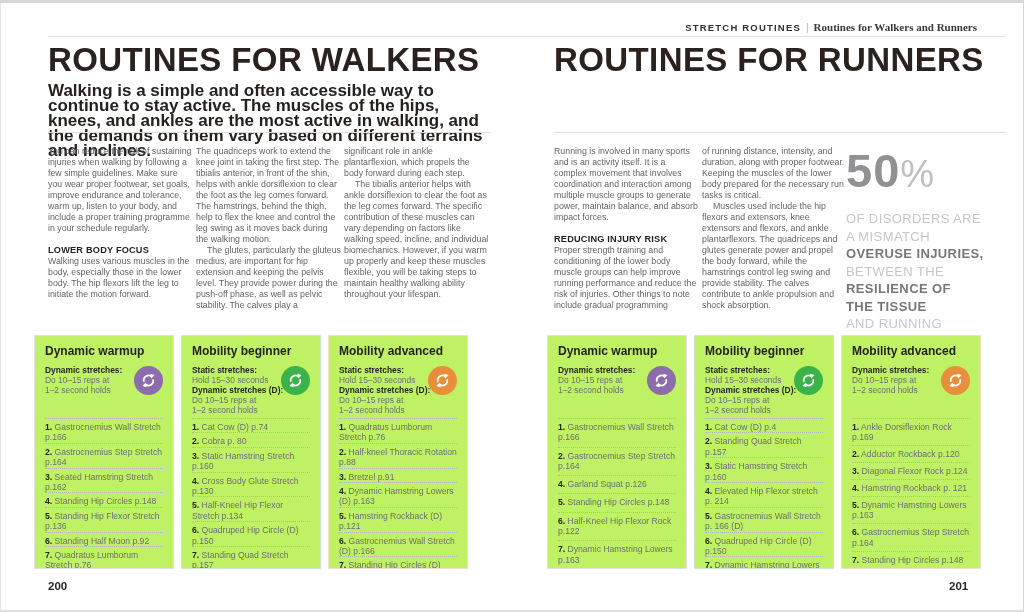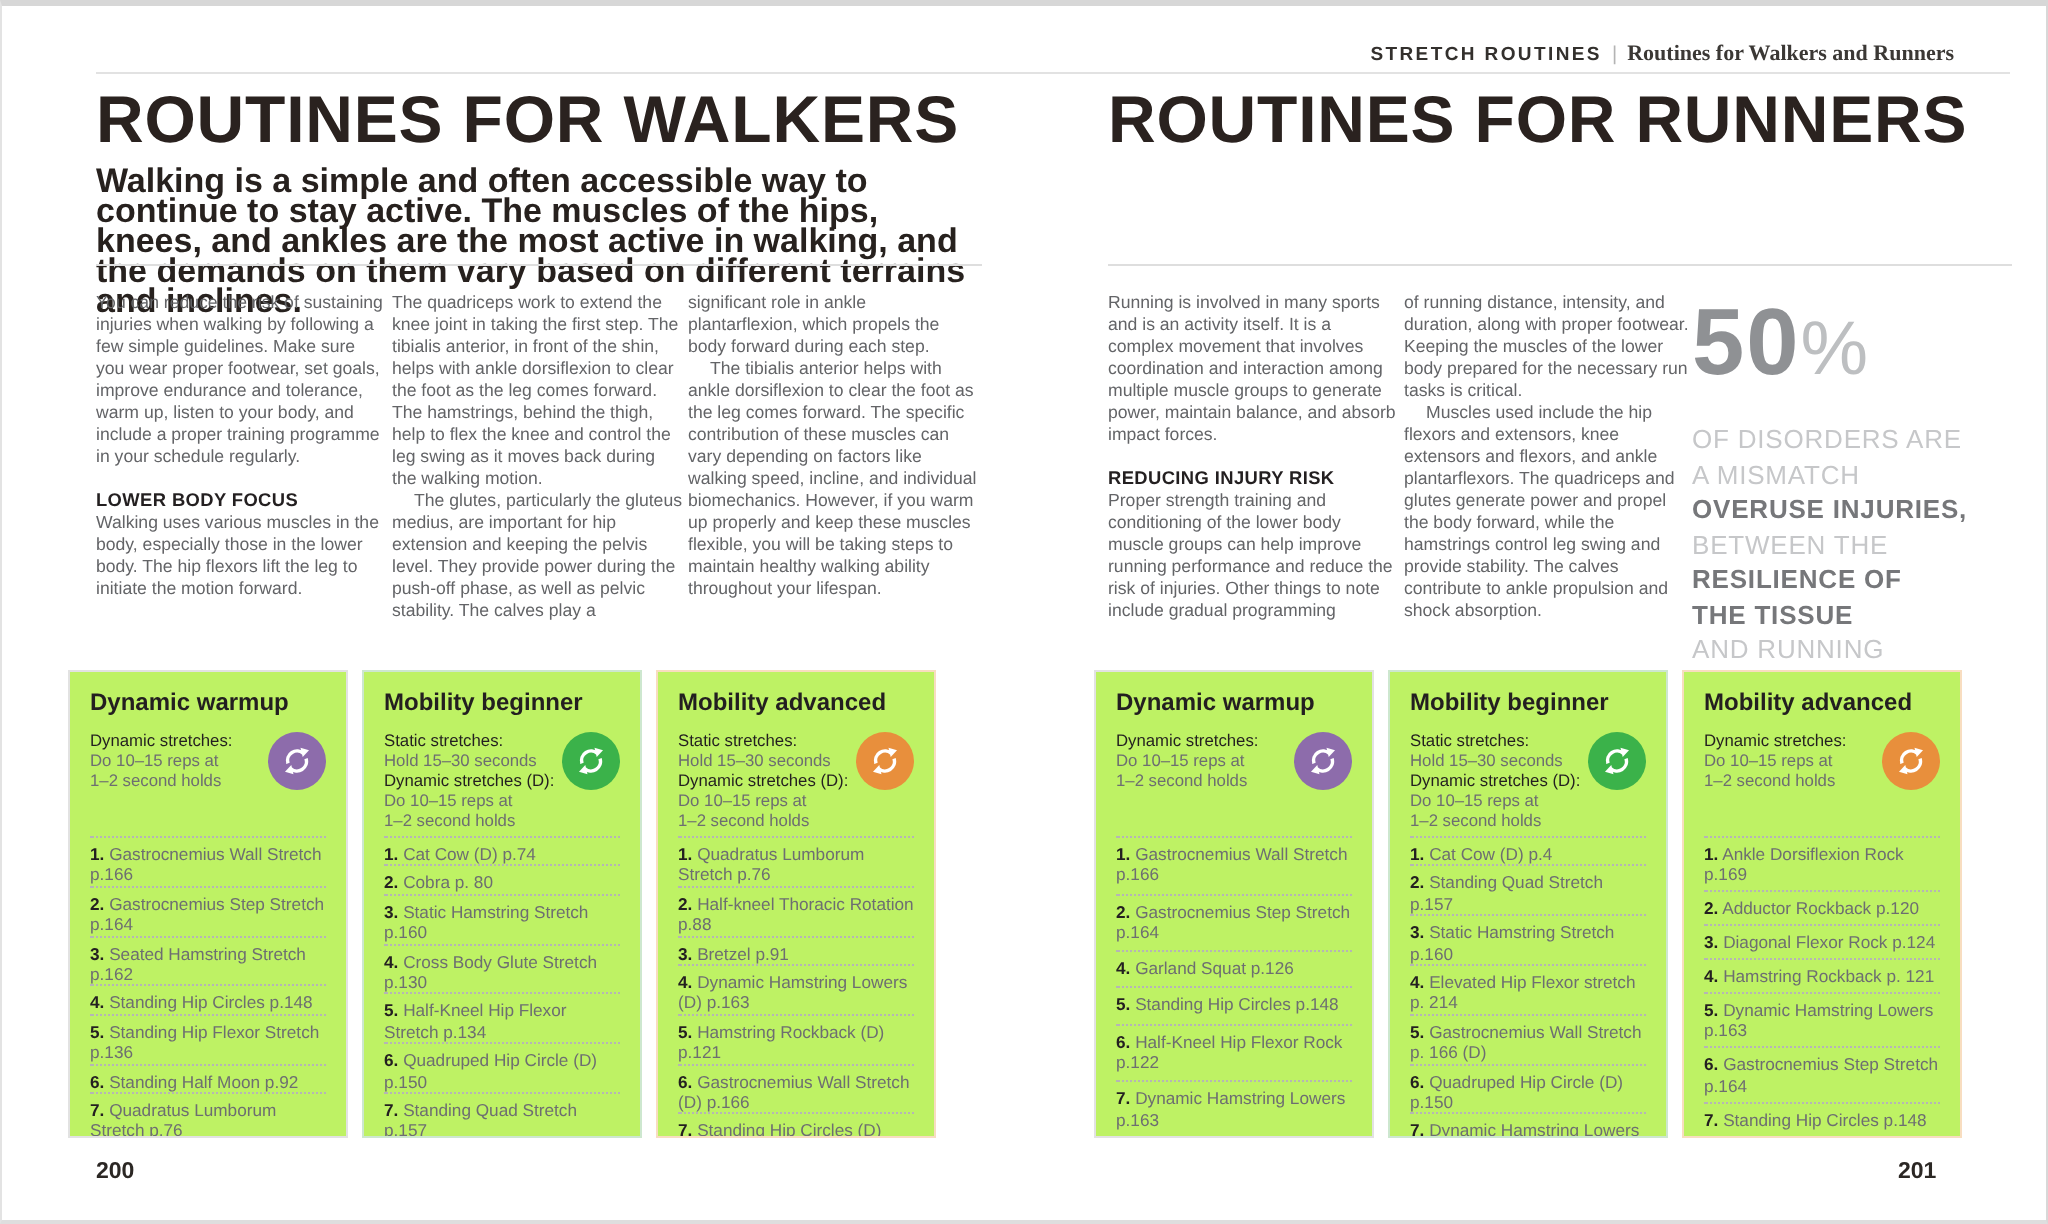--- a/index.html
+++ b/index.html
@@ -32,21 +32,21 @@
   .pq-line{font-size:13px;line-height:17.5px;letter-spacing:.4px;white-space:nowrap;}
   .pq-light{color:#c6c7c9;}
   .pq-strong{color:#76777a;font-weight:bold;}
   
   .routine-row{position:absolute;top:332px;display:flex;gap:7px;}
   .rbox{width:140px;height:234px;box-sizing:border-box;background:#bef264;border:1px solid var(--border,#e2e2e2);padding:9px 10px 7px 10px;overflow:hidden;}
   .rb-title{margin:0 0 7px 0;font-size:12px;line-height:13px;font-weight:bold;color:#231f20;}
   .rb-info{position:relative;height:53px;}
   .rb-group{line-height:10.1px;}
   .rb-group.first{padding-right:32px;}
-  .rb-label{font-size:8.4px;font-weight:normal;color:#231f20;}
+  .rb-label{font-size:8.4px;font-weight:bold;color:#231f20;}
   .rb-line{font-size:8.4px;color:#6d6e71;}
   .rb-icon{position:absolute;top:1px;right:0;width:29px;height:29px;border-radius:50%;background:var(--accent,#8d6cab);display:flex;align-items:center;justify-content:center;}
   .rb-list{height:147px;display:flex;flex-direction:column;justify-content:space-between;}
   .rb-item{border-top:1px dotted #b5b5b5;padding-top:3px;font-size:8.6px;line-height:10.4px;color:#6d6e71;}
   .rb-num{font-weight:bold;color:#231f20;}
   
   .folio{position:absolute;top:577px;font-size:11.5px;font-weight:bold;color:#2b2724;}
   .fo-left{left:47px;} .fo-right{left:948px;}
 </style>
 </head>

